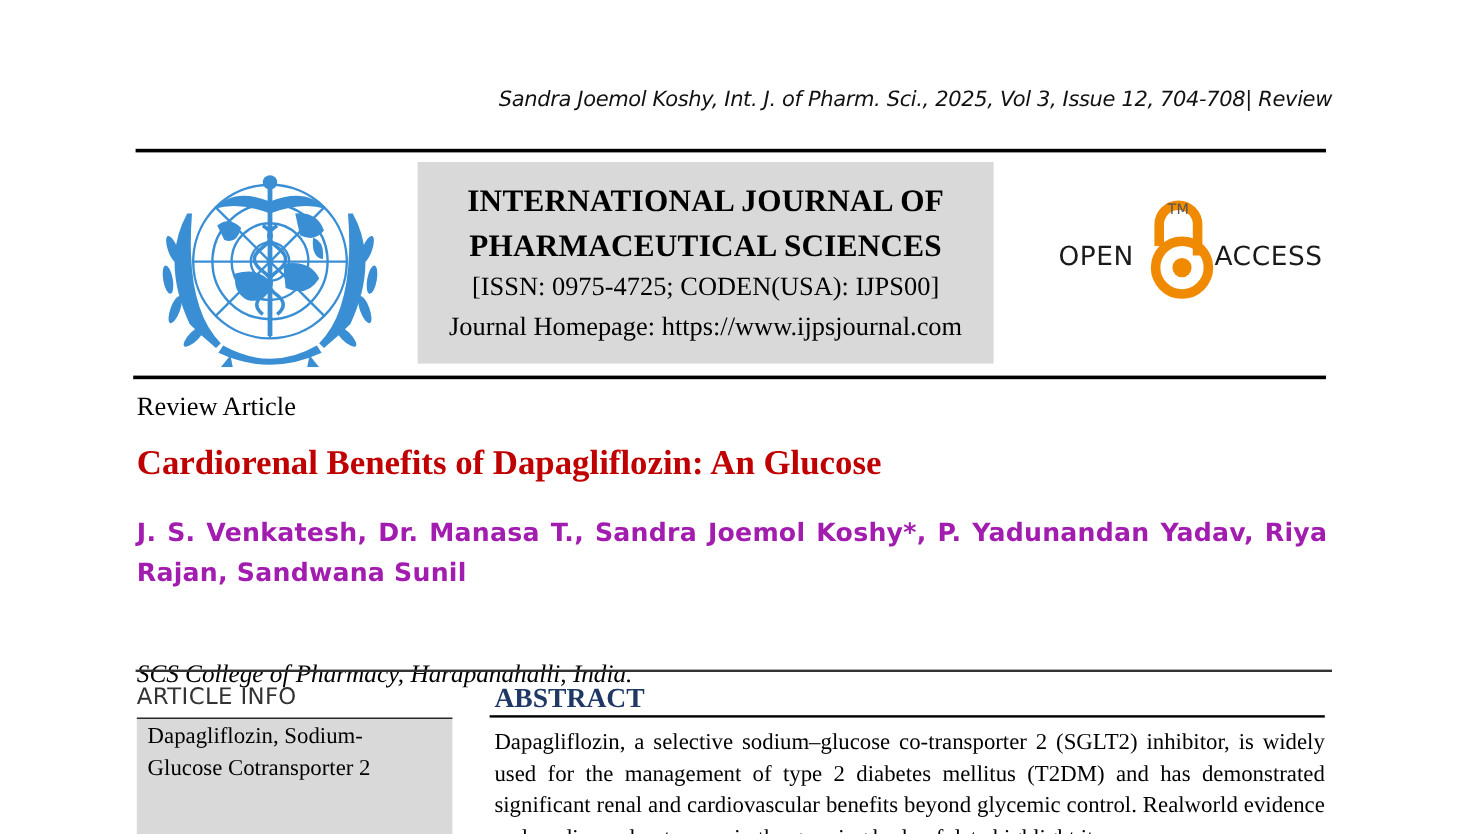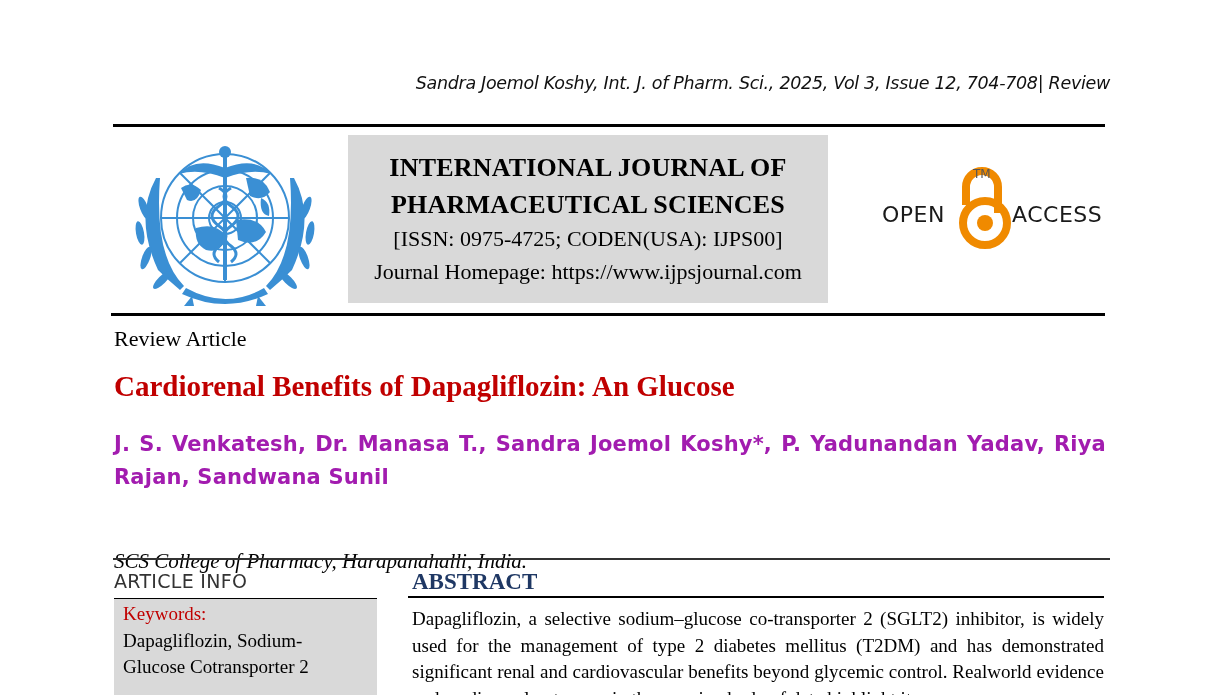--- a/index.html
+++ b/index.html
@@ -128,20 +128,19 @@
 
 <div class="article-type">Review Article</div>
 <div class="article-title">Cardiorenal Benefits of Dapagliflozin: An Glucose</div>
 <div class="authors">J. S. Venkatesh, Dr. Manasa T., Sandra Joemol Koshy*, P. Yadunandan Yadav, Riya Rajan, Sandwana Sunil</div>
 <div class="affiliation">SCS College of Pharmacy, Harapanahalli, India.</div>
 
 <div class="rule-section"></div>
 
 <div class="info-heading">ARTICLE INFO</div>
 <div class="info-box">
-  <div class="info-line info-keywords-label">Keywords:</div>
   <div class="info-line">Dapagliflozin, Sodium-</div>
   <div class="info-line">Glucose Cotransporter 2</div>
 </div>
 
 <div class="abstract-heading">ABSTRACT</div>
 <div class="abstract-rule"></div>
 <div class="abstract-body">Dapagliflozin, a selective sodium–glucose co-transporter 2 (SGLT2) inhibitor, is widely used for the management of type 2 diabetes mellitus (T2DM) and has demonstrated significant renal and cardiovascular benefits beyond glycemic control. Realworld evidence and cardiorenal outcomes in the growing body of data highlight its</div>
 
 </body></html>

